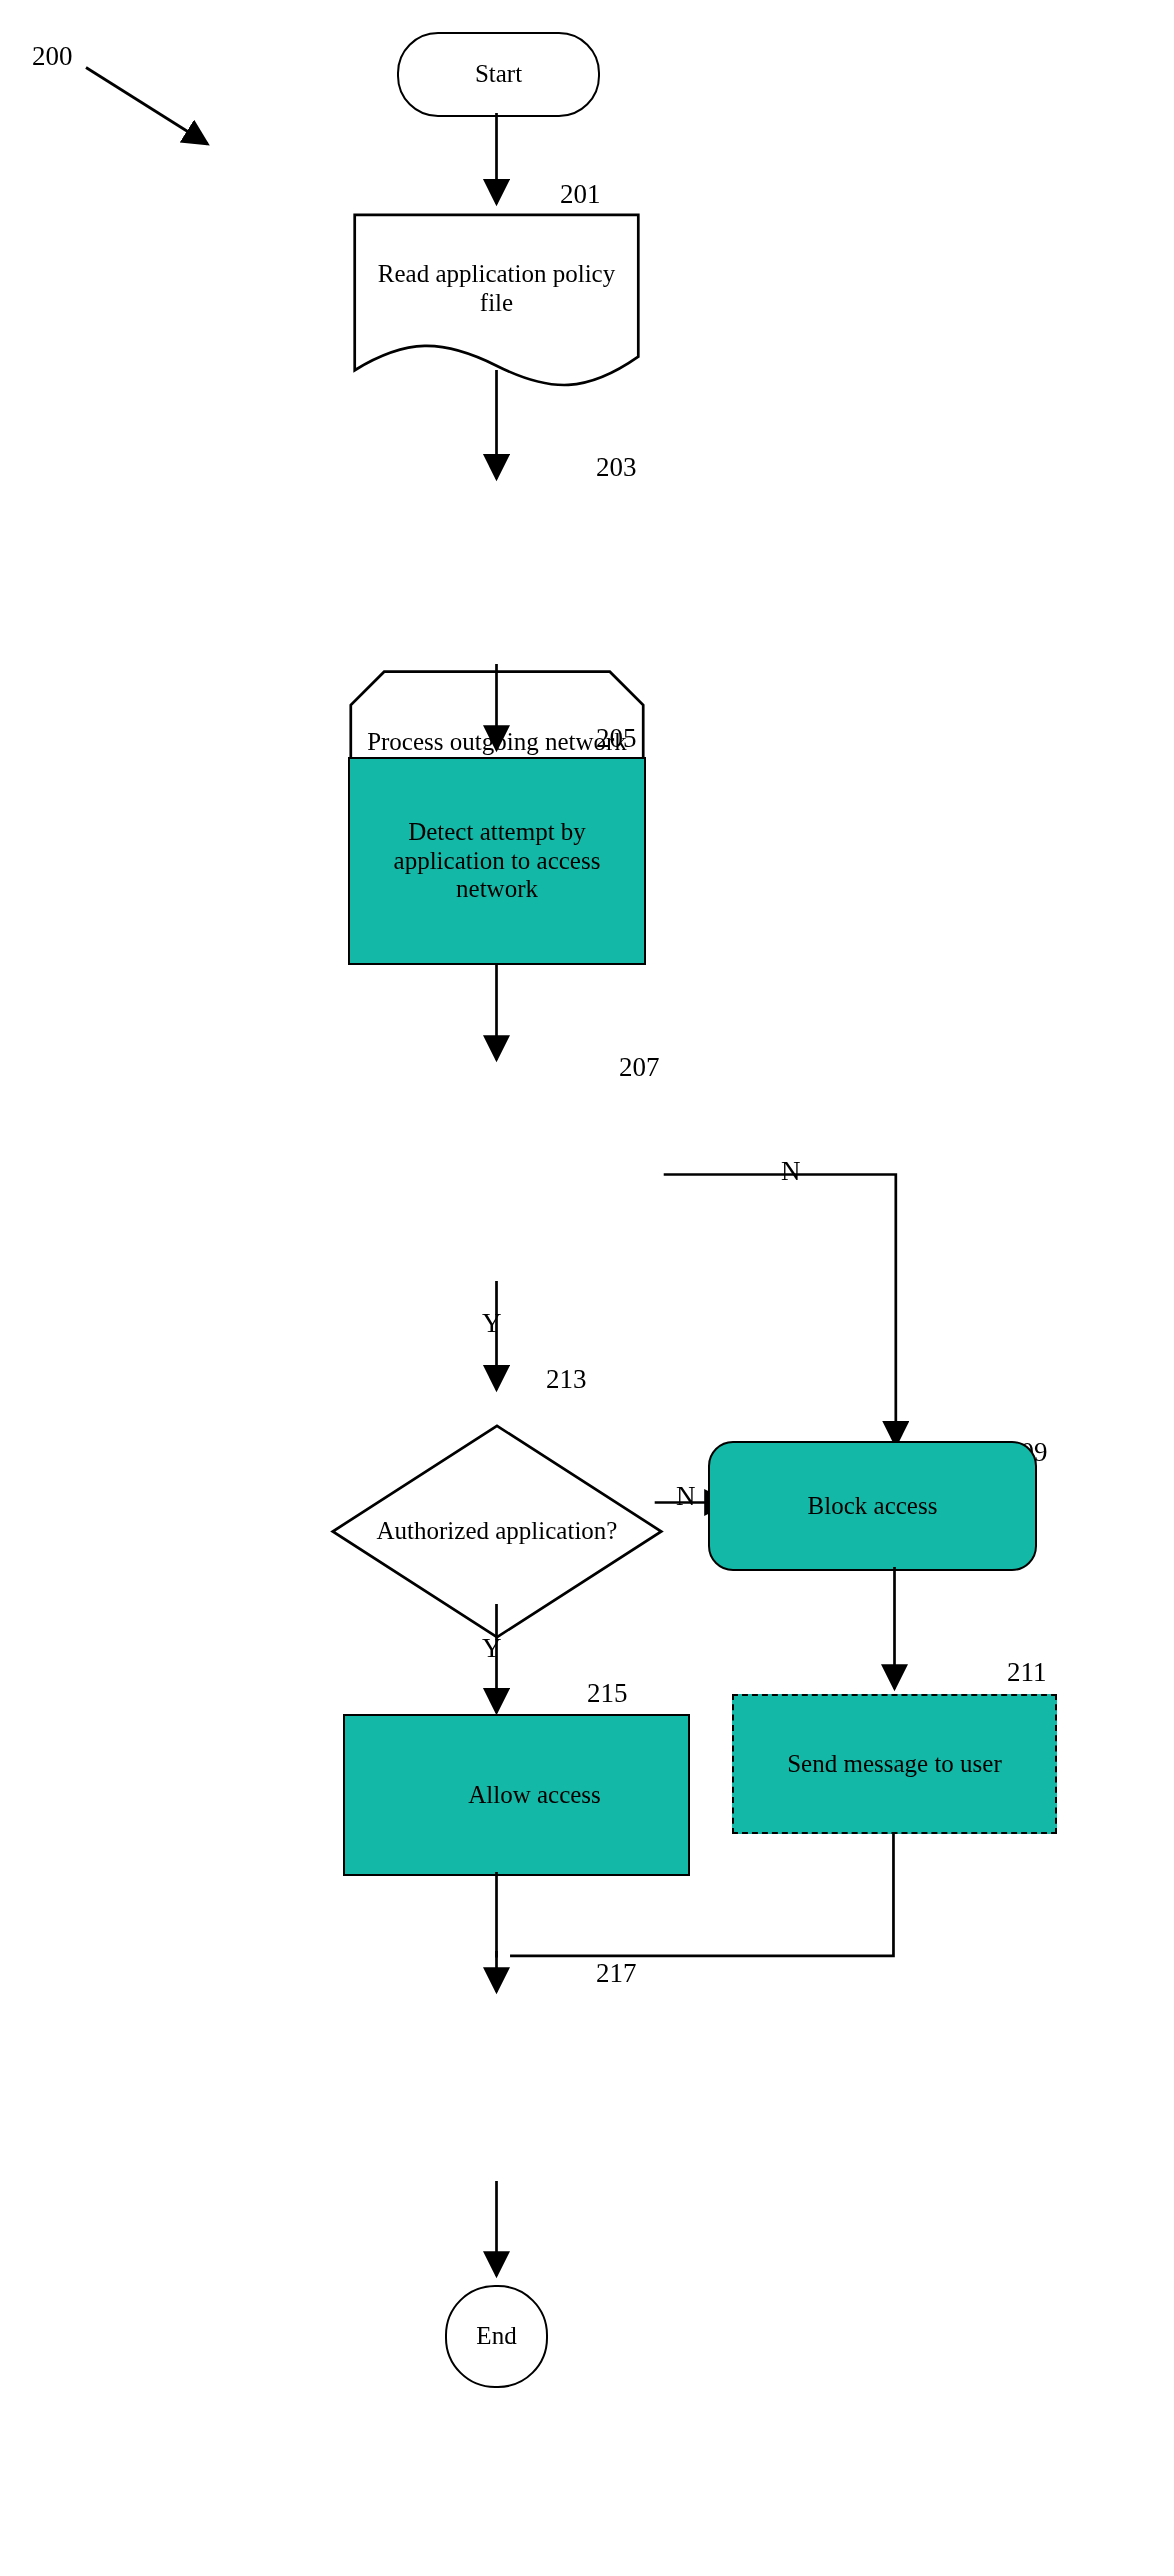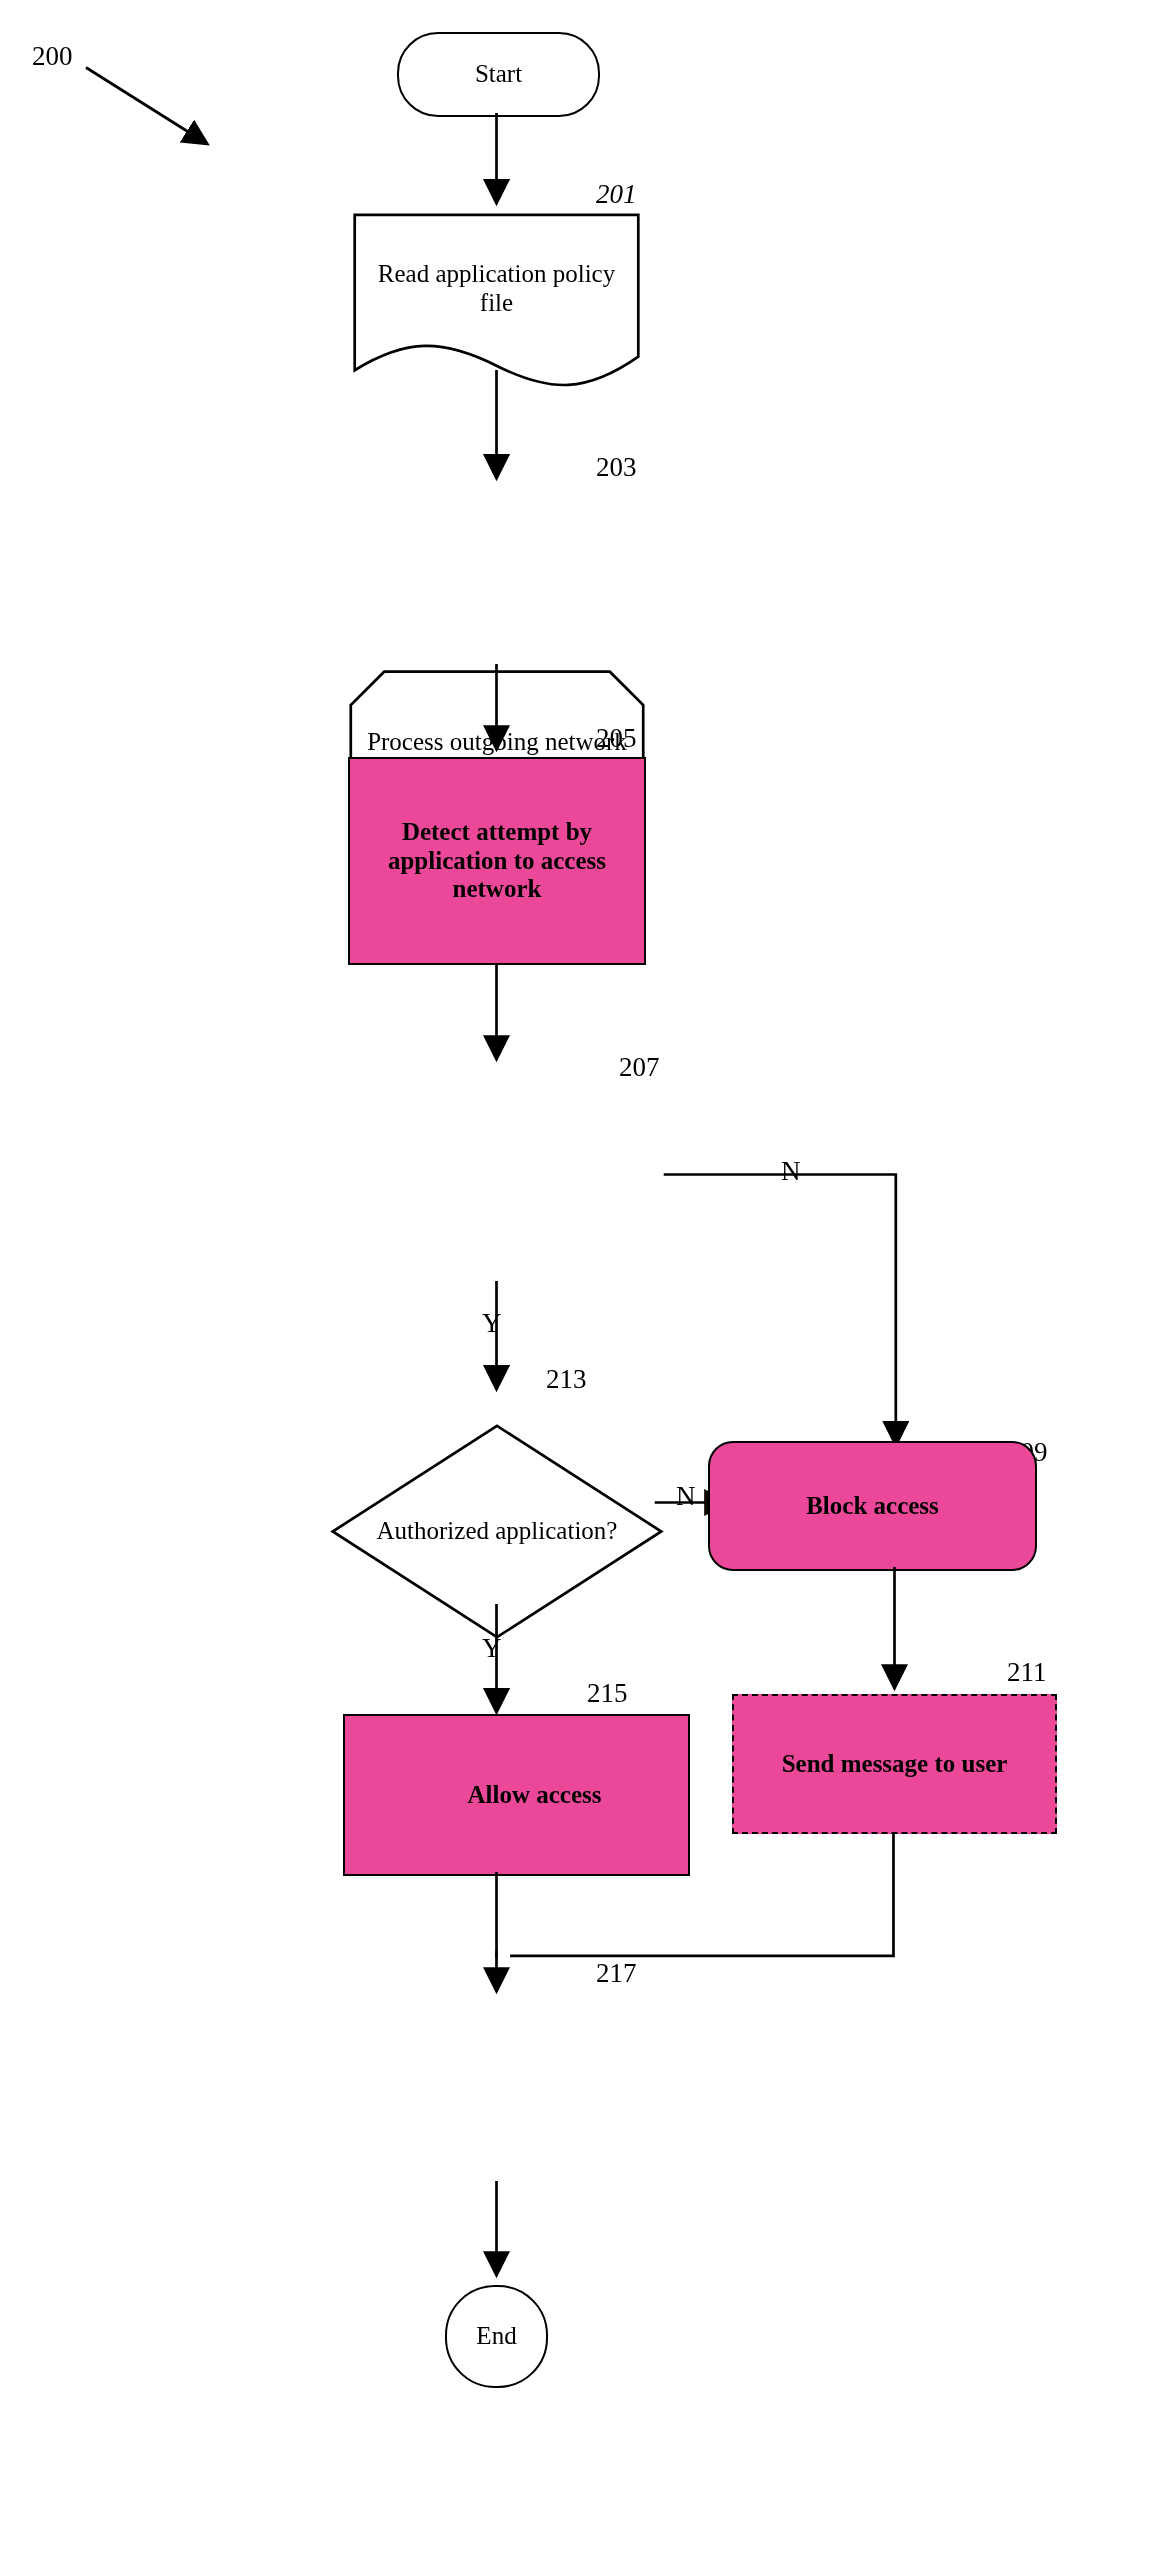--- a/index.html
+++ b/index.html
@@ -30,22 +30,22 @@
     width: 99px; height: 99px;
     border: 2.7px solid #000;
     border-radius: 50px;
     display: flex; align-items: center; justify-content: center;
     background: #fff;
   }
 
   
   .process {
     border: 2.7px solid #000;
-    background: #ec4899;
-    display: flex; align-items: center; justify-content: center; font-weight: bold;
+    background: #14b8a6;
+    display: flex; align-items: center; justify-content: center;
   }
   .dashed { border-style: dashed; }
 
   
   .doc-wrap {
     width: 289px; height: 181px;
     position: relative;
   }
   .doc-wrap svg { position: absolute; top: 0; left: 0; }
   .doc-label {
@@ -98,21 +98,21 @@
 
   <svg class="abs" style="left:482px; top:113px;" width="29" height="104" viewBox="0 0 32 115">
     <defs>
         <marker id="a1" markerWidth="12" markerHeight="12" refX="9" refY="5" orient="auto">
       <path d="M0,0 L10,5 L0,10 Z" fill="#000"></path>
         </marker>
       </defs>
     <line x1="16" y1="0" x2="16" y2="100" class="arrow" marker-end="url(#a1)"></line>
   </svg>
 
-  <div class="abs ref" style="left:596px; top:179px;font-style:italic;">201</div>
+  <div class="abs ref" style="left:560px; top:179px;">201</div>
   <div class="abs doc-wrap" style="left:352px; top:212px;">
     <svg width="289" height="181" viewBox="0 0 320 200">
       <path d="M3 3 H317 V160
                C 260 200, 220 200, 160 170
                C 100 140, 60 140, 3 175 Z" fill="#fff" stroke="#000" stroke-width="3"></path>
     </svg>
     <div class="doc-label txt">Read application policy file</div>
   </div>
 
   <svg class="abs" style="left:482px; top:370px;" width="29" height="122" viewBox="0 0 32 135">

